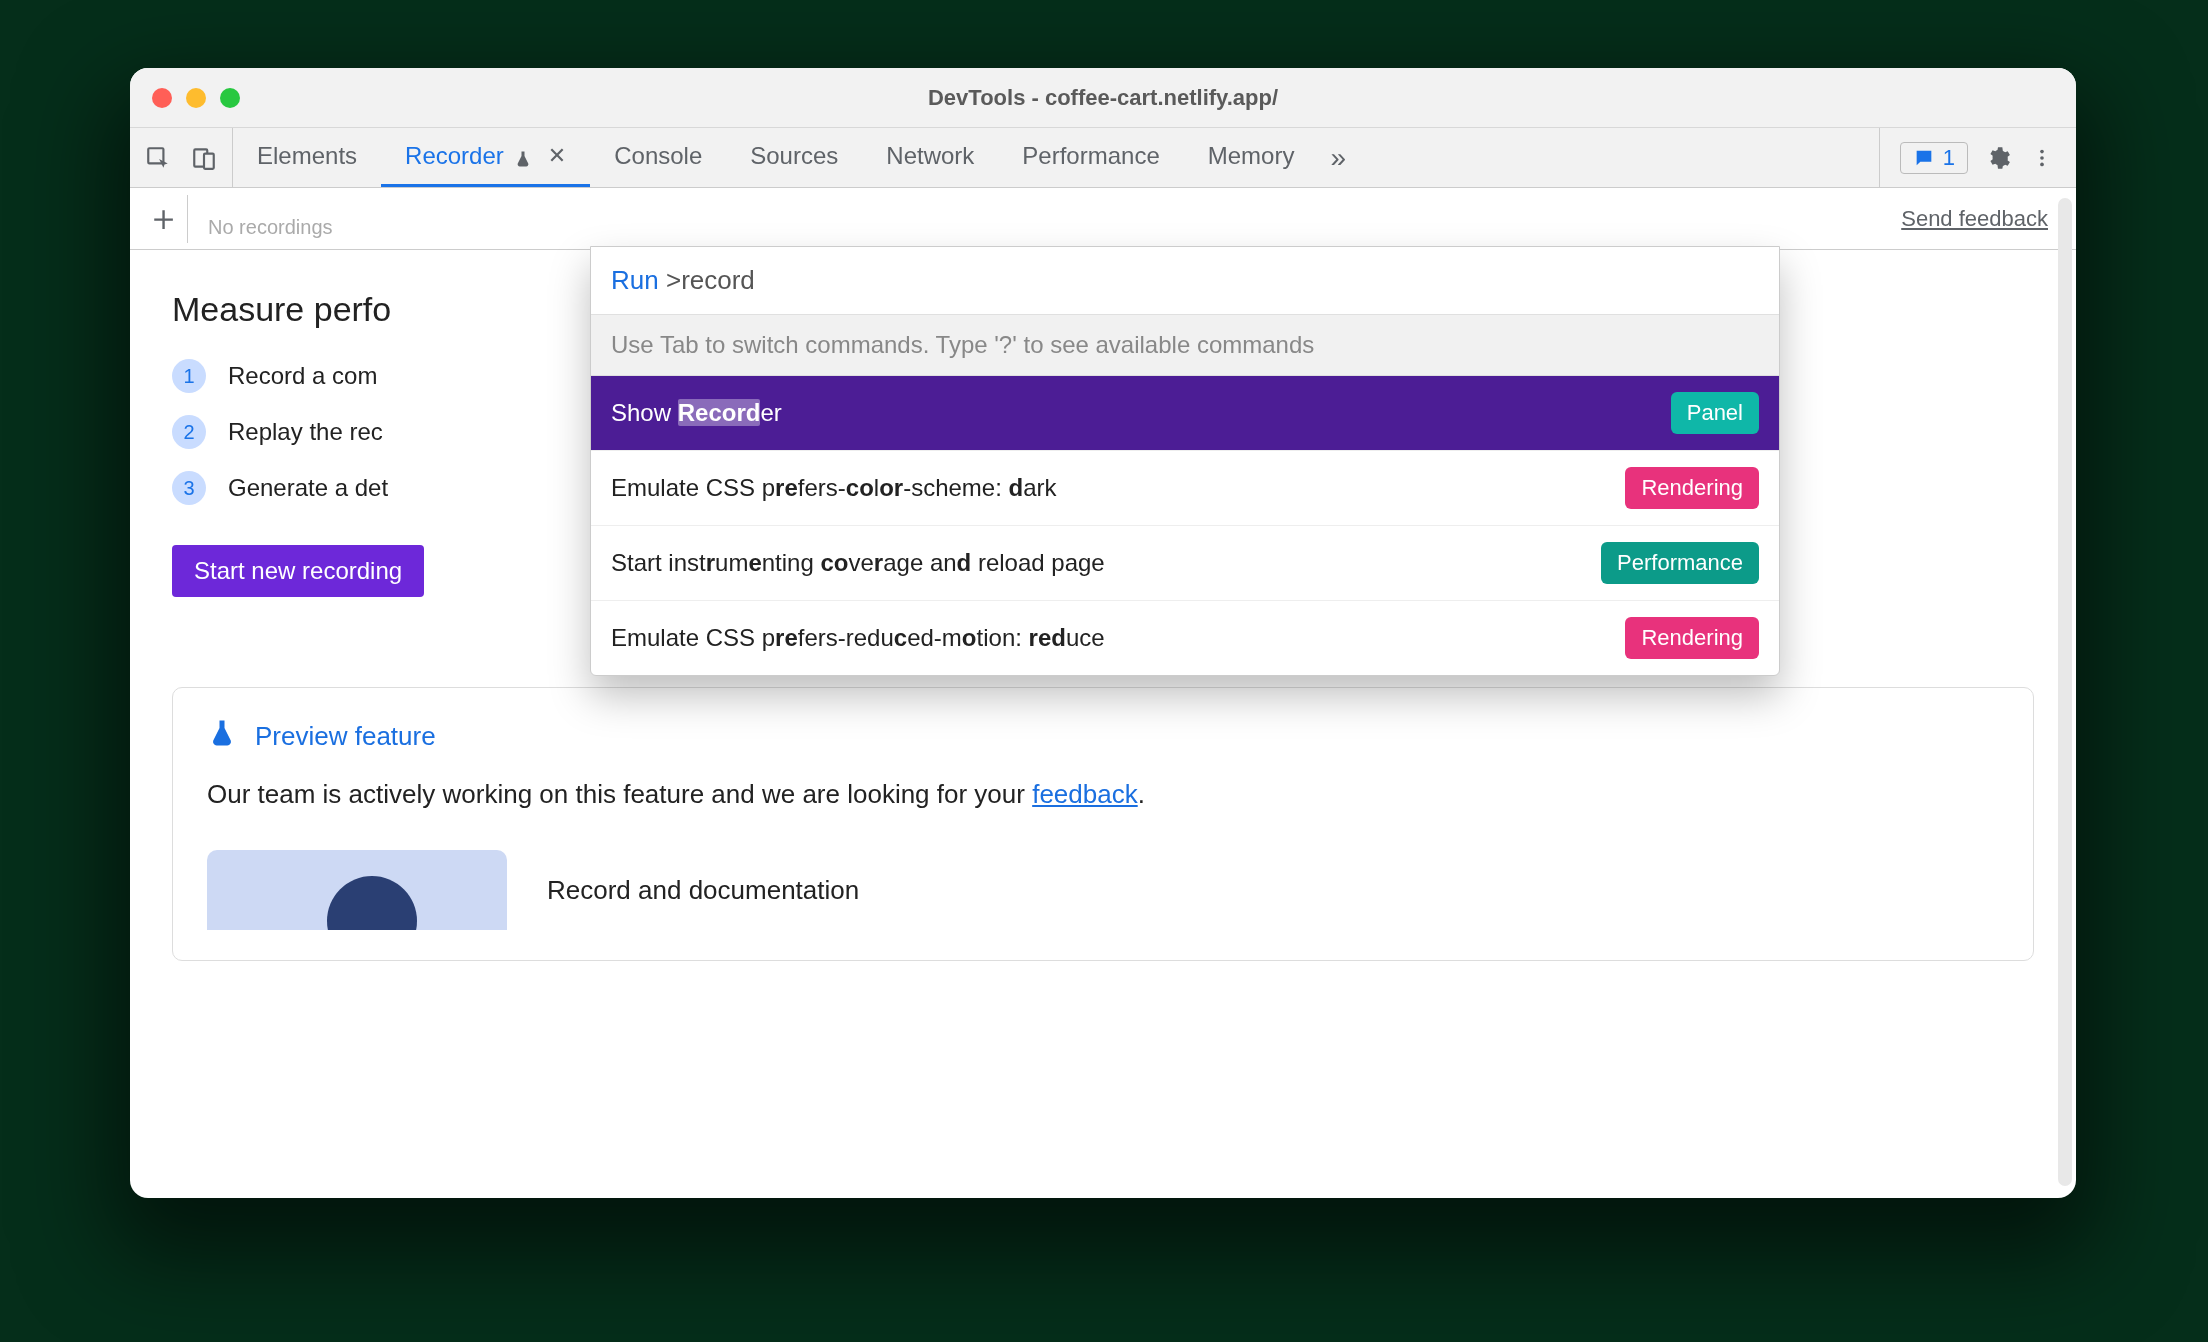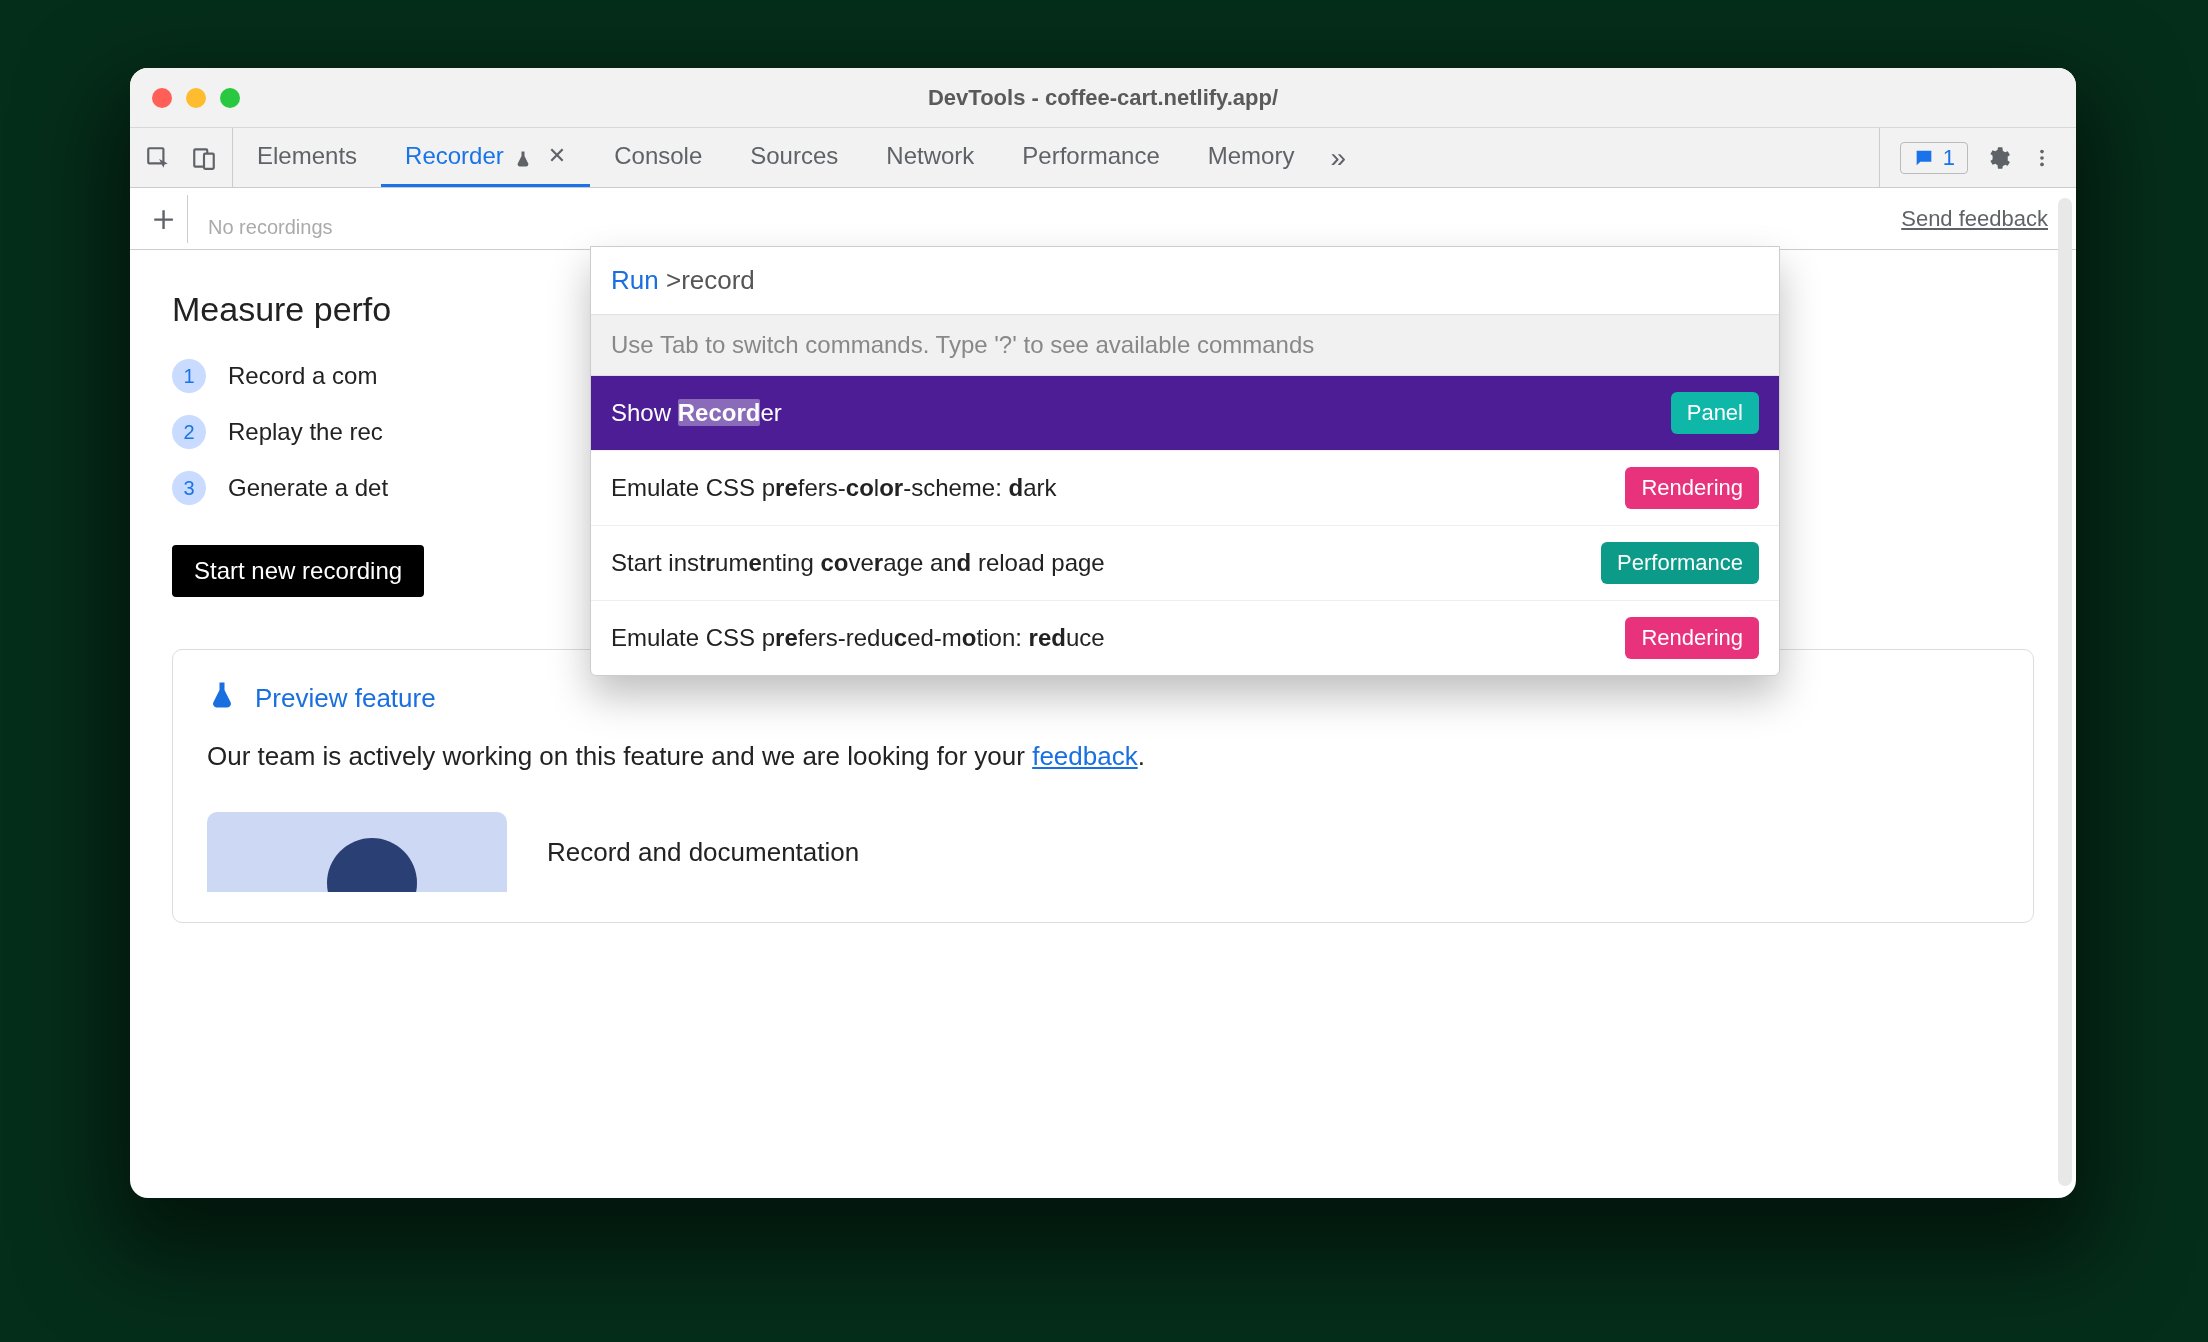--- a/index.html
+++ b/index.html
@@ -87,26 +87,26 @@
   .content { flex: 1; position: relative; padding: 40px 42px; overflow: hidden; }
   .heading { font-size: 34px; color: #222; font-weight: 400; margin-bottom: 30px; }
   .steps { display: flex; flex-direction: column; gap: 22px; margin-bottom: 40px; }
   .step { display: flex; align-items: center; gap: 22px; font-size: 24px; color:#222; }
   .stepnum {
     width: 34px; height: 34px; border-radius: 50%;
     background: #c9dcff; color:#1a73e8; font-size: 20px;
     display:flex; align-items:center; justify-content:center;
   }
   .start-btn {
-    background: #000000; color: #fff; font-size: 24px;
+    background: #6d28d9; color: #fff; font-size: 24px;
     padding: 12px 22px; border: none; border-radius: 4px;
     cursor: pointer;
   }
   .preview-card {
-    margin-top: 52px;
+    margin-top: 90px;
     border: 1px solid #ddd; border-radius: 10px;
     padding: 30px 34px;
   }
   .preview-head { display:flex; align-items:center; gap:18px; color:#1a6fe0; font-size:26px; margin-bottom:24px; }
   .preview-text { font-size: 26px; color:#222; }
   .preview-text a { color:#1a6fe0; text-decoration: underline; }
   .vidrow { display:flex; align-items:center; gap:40px; margin-top:40px; }
   .thumb {
     width: 300px; height: 80px;
     background: linear-gradient(#cdd9f4,#cdd9f4);

